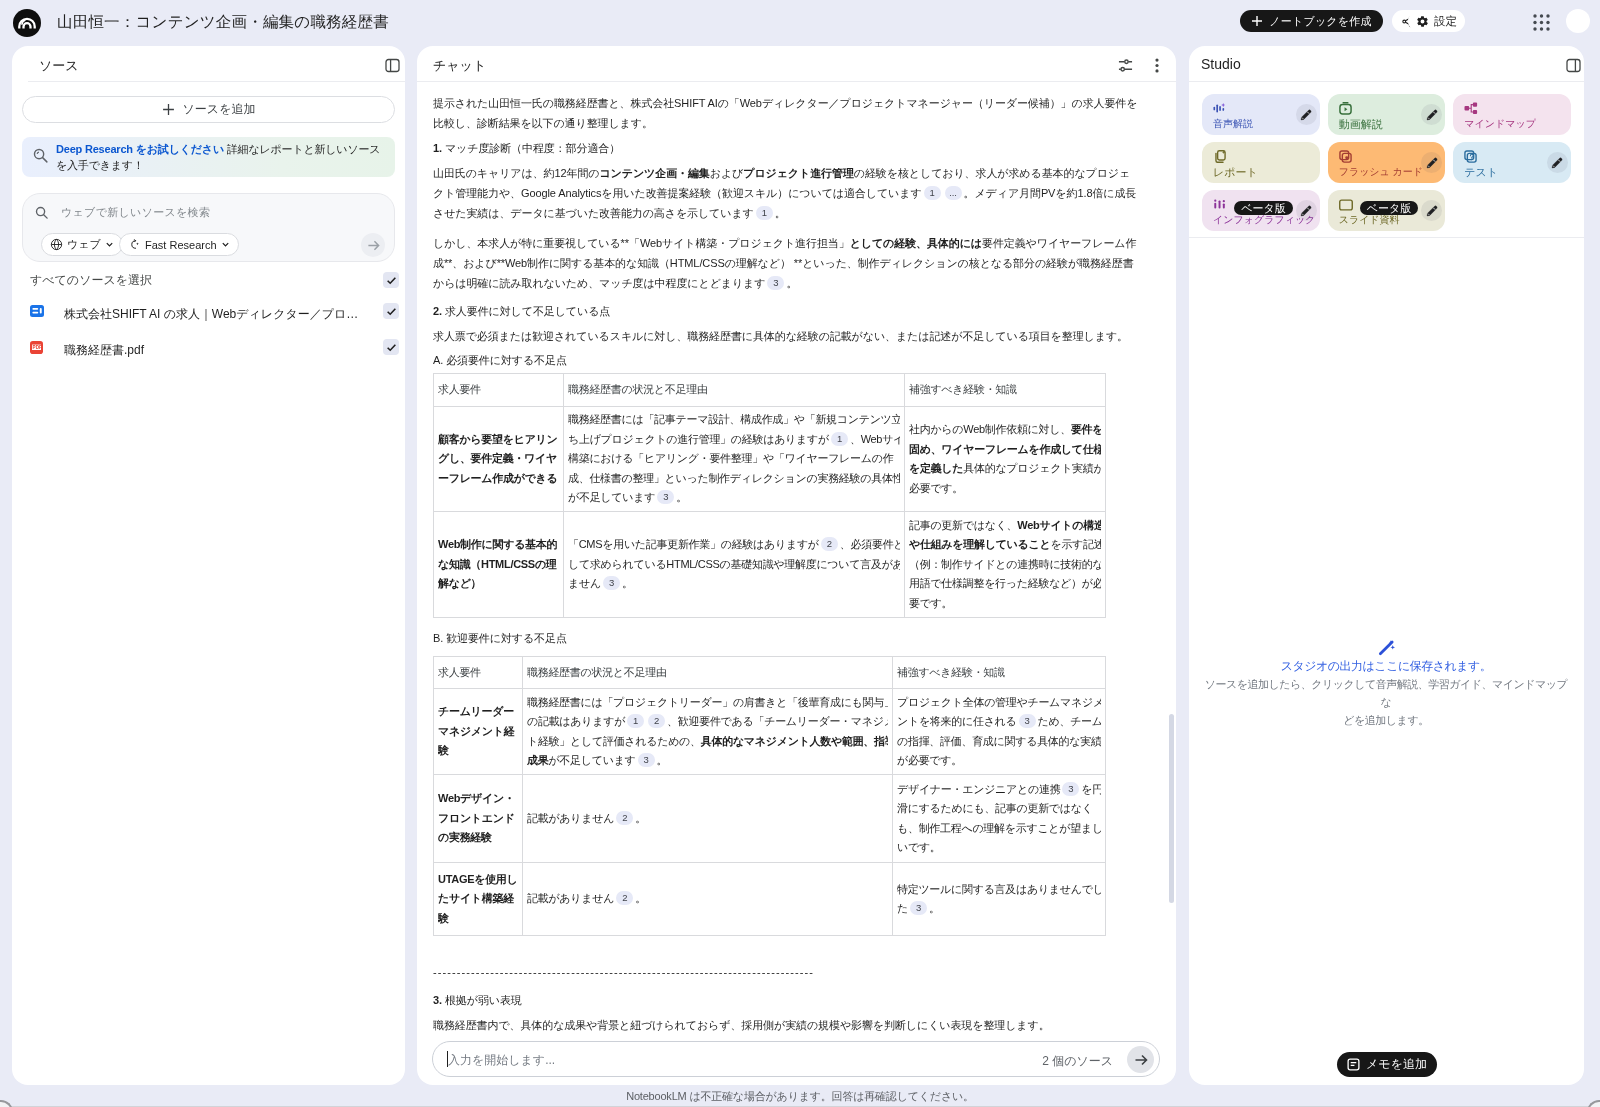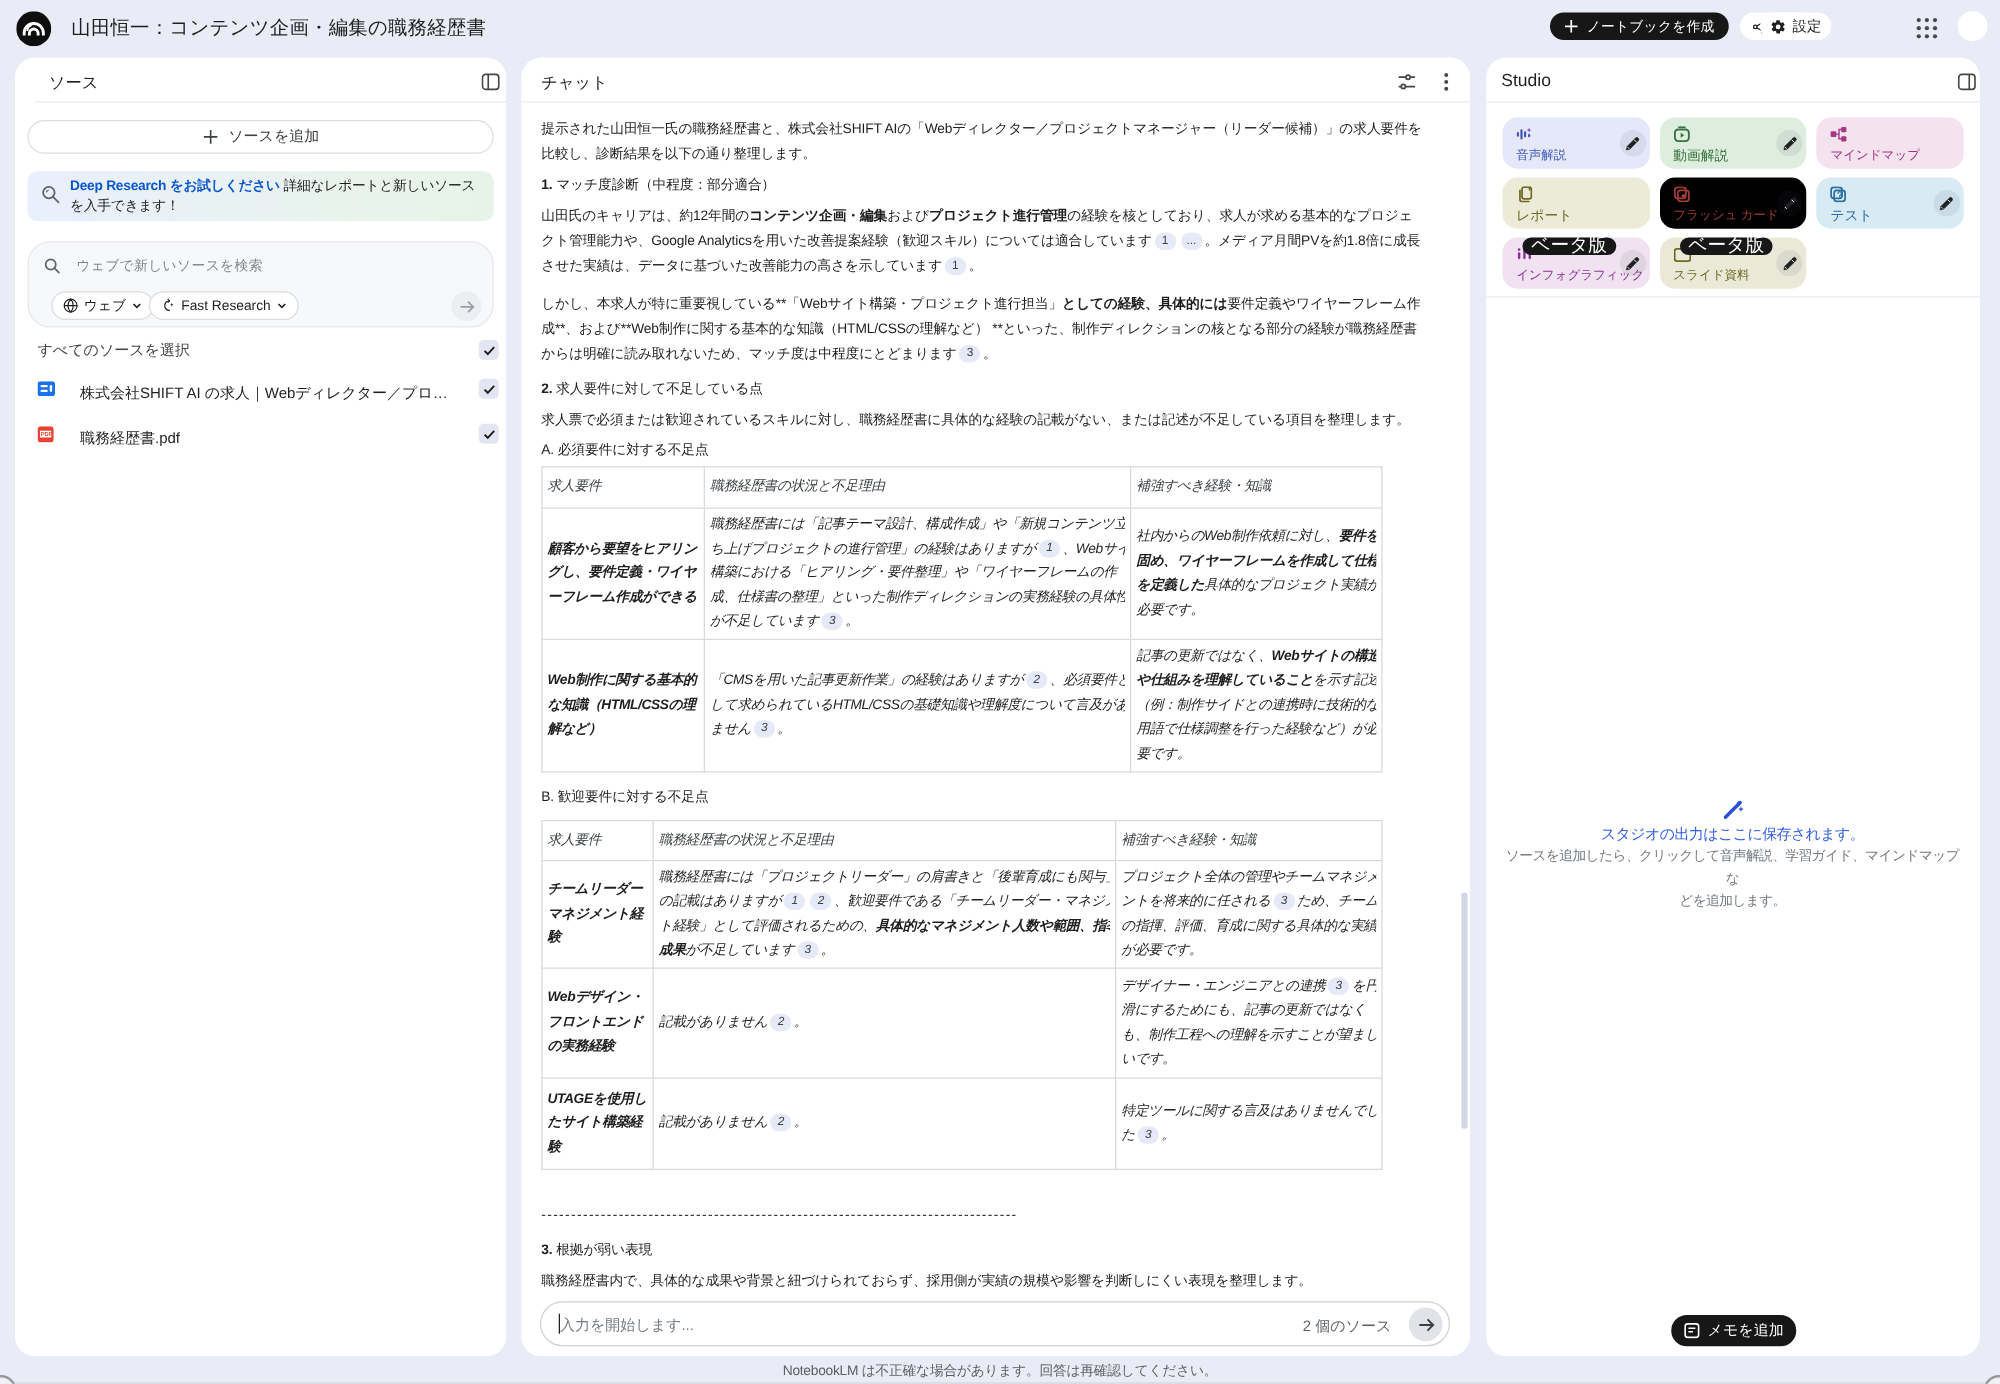--- a/index.html
+++ b/index.html
@@ -44,36 +44,36 @@
 .selall { position:absolute; left:18px; top:226px; width:369px; font-size:12px; color:#444746; }
 .srcrow { position:absolute; left:18px; width:369px; height:20px; font-size:12px; color:#1f1f1f; }
 .srcrow .sictx { position:absolute; left:0; top:2px; }
 .srcrow .stext { position:absolute; left:34px; top:3px; width:300px; white-space:nowrap; overflow:hidden; text-overflow:ellipsis; }
 .cb { position:absolute; right:0; top:0px; width:16px; height:16px; border-radius:4px; background:#e3e6f2; display:flex; align-items:center; justify-content:center; }
 
 .chatbody { position:absolute; left:16px; top:36px; width:727px; }
 .chatbody p { font-size:11px; line-height:19.7px; letter-spacing:-0.1px; }
 .cite { display:inline-block; background:#e6e9f7; color:#40434a; font-size:9.5px; line-height:13px; height:14px; min-width:17px; border-radius:7px; text-align:center; vertical-align:1px; padding:0 2px; margin:0 2px; }
 table.dt { border-collapse:collapse; table-layout:fixed; }
-table.dt th, table.dt td { border:1px solid #d9dadd; font-size:11px; line-height:19.5px; padding:3.5px 4px; vertical-align:middle; font-weight:400; text-align:left; letter-spacing:-0.3px;font-style:italic;}
+table.dt th, table.dt td { border:1px solid #d9dadd; font-size:11px; line-height:19.5px; padding:3.5px 4px; vertical-align:middle; font-weight:400; text-align:left; letter-spacing:-0.3px;}
 table.dt th { padding:6px 4px; color:#3c4043; }
 table.dt .ln { white-space:nowrap; overflow:hidden; }
 
 .chatinput { position:absolute; left:15px; top:995px; width:728px; height:36px; border:1px solid #ccd0d7; border-radius:18px; background:#fff; }
 .chatinput .ph { position:absolute; left:15px; top:10px; font-size:12px; color:#747a82; }
 .chatinput .cur { position:absolute; left:14px; top:9px; width:1px; height:16px; background:#1f1f1f; }
 .chatinput .cnt { position:absolute; right:46px; top:11px; font-size:12px; color:#5f6368; }
 .chatinput .send { position:absolute; right:5px; top:4px; width:27px; height:27px; border-radius:50%; background:#e1e3e8; display:flex; align-items:center; justify-content:center; }
 .scrollthumb { position:absolute; right:2px; top:668px; width:5px; height:189px; border-radius:3px; background:#d4d8e4; }
 
 .cards { position:absolute; left:13px; top:48px; width:369px; display:grid; grid-template-columns:1fr 1fr 1fr; gap:7px 8px; }
 .card { position:relative; height:41px; border-radius:12px; padding:7px 0 0 11px; }
 .card .clabel { position:absolute; left:11px; top:23px; font-size:10px; letter-spacing:0; white-space:nowrap;}
 .card .pencil { position:absolute; right:3px; top:50%; margin-top:-10.5px; width:21px; height:21px; border-radius:50%; background:rgba(68,71,86,0.09); display:flex; align-items:center; justify-content:center;}
-.card .beta { position:absolute; top:0; background:#171717; color:#fff; font-size:15px; height:14px; line-height:14px; padding:0 7px; border-radius:7px; }
+.card .beta { position:absolute; top:11px; background:#171717; color:#fff; font-size:11px; height:14px; line-height:14px; padding:0 7px; border-radius:7px; }
 .cdiv { position:absolute; left:0; top:191px; width:395px; border-top:1px solid #ebecf0; }
 .sempty { position:absolute; left:11px; top:593px; width:372px; text-align:center; }
 .sempty .t1 { color:#3461e2; font-size:12px; margin-top:-5px; letter-spacing:-0.5px;}
 .sempty .t2 { color:#747a82; font-size:11px; line-height:18px; margin-top:0px; letter-spacing:-0.5px;}
 .memo { position:absolute; left:148px; top:1006px; width:100px; height:25px; border-radius:13px; background:#171717; color:#fff; font-size:12px; display:flex; align-items:center; justify-content:center; gap:6px;}
 .pagefoot { position:absolute; left:0; top:1089px; width:1600px; text-align:center; font-size:11px; color:#5c5f64; letter-spacing:-0.2px;}
 b { font-weight:700; }
 </style>
 </head>
 <body>
@@ -415,21 +415,21 @@
       <div class="clabel" style="color:#a63780;">マインドマップ</div>
     </div>
     <div class="card" style="background:#ecebd8;">
       <svg width="13" height="13" viewBox="0 0 14 14">
           <path d="M3.2 3.6v8a1.6 1.6 0 0 0 1.6 1.6h6" fill="none" stroke="#6d6826" stroke-width="1.5" stroke-linecap="round"></path>
           <rect x="5" y="0.8" width="8" height="10" rx="1.8" fill="none" stroke="#6d6826" stroke-width="1.5"></rect>
           <path d="M11.5 0.5l.5 1.4 1.4.5-1.4.5-.5 1.4-.5-1.4-1.4-.5 1.4-.5z" fill="#6d6826"></path>
         </svg>
       <div class="clabel" style="color:#6d6826; font-size:11px;">レポート</div>
     </div>
-    <div class="card" style="background:#000000;">
+    <div class="card" style="background:#fdba74;">
       <svg width="13" height="13" viewBox="0 0 14 14">
           <rect x="1" y="1" width="9.4" height="9.4" rx="2.2" fill="none" stroke="#a33d33" stroke-width="1.5"></rect>
           <rect x="3.6" y="3.6" width="9.4" height="9.4" rx="2.2" fill="none" stroke="#a33d33" stroke-width="1.5"></rect>
           <circle cx="8.3" cy="8.3" r="1.6" fill="#a33d33"></circle>
         </svg>
       <div class="clabel" style="color:#a33d33;">フラッシュ カード</div>
       <div class="pencil">
           <svg width="12" height="12" viewBox="0 0 12 12">
             <path d="M1.7 10.3 L1.2 11 2 10.5 Z" fill="#202124"></path>
             <path d="M1.6 8.2 L1.1 10.9 3.8 10.4 10.6 3.6 A1.5 1.5 0 0 0 8.4 1.4 Z M7.6 2.9 l1.5 1.5" fill="#202124" stroke="#202124" stroke-width="0.4"></path>

